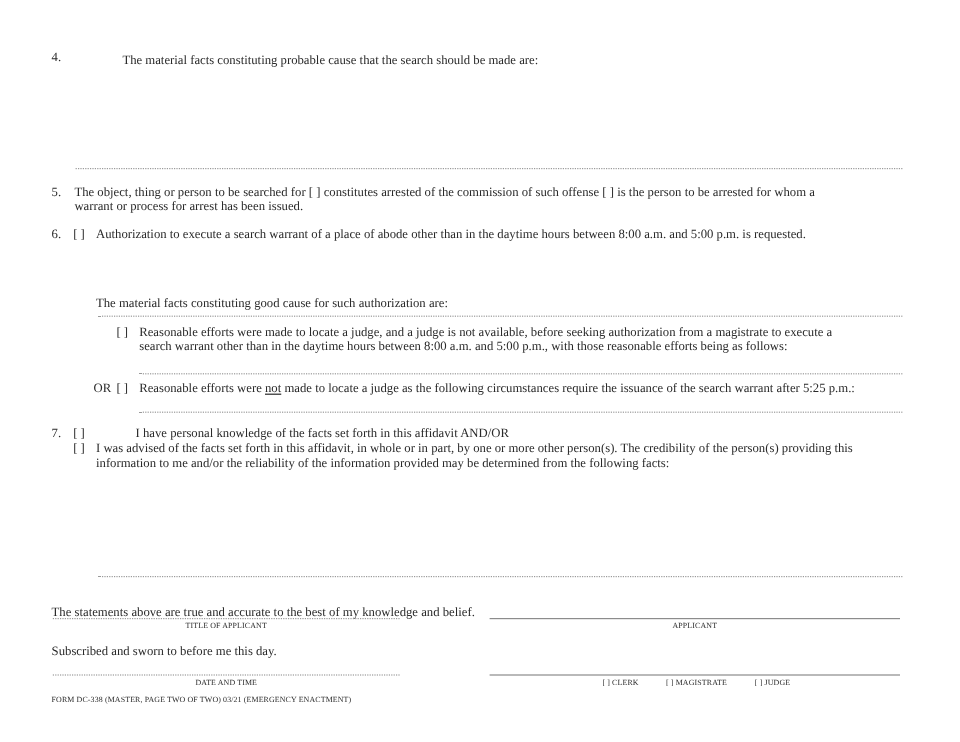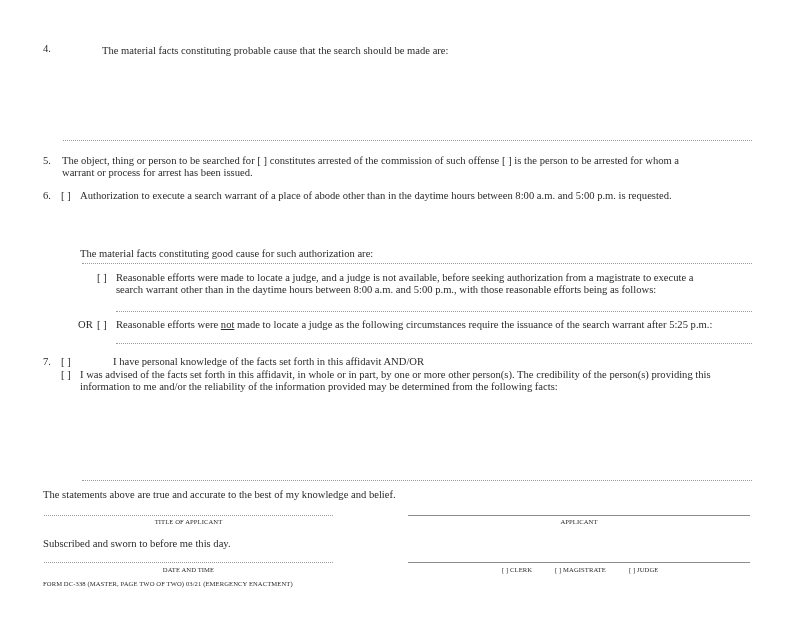--- a/index.html
+++ b/index.html
@@ -62,21 +62,21 @@
   <span class="abs t" style="left:43px; top:355px;">7.</span>
   <span class="abs t cb" style="left:61px; top:355px;">[  ]</span>
   <span class="abs t" style="left:80px; top:355px;margin-left:33px;">I have personal knowledge of the facts set forth in this affidavit AND/OR</span>
   <span class="abs t cb" style="left:61px; top:368px;">[  ]</span>
   <span class="abs t" style="left:80px; top:368px;">I was advised of the facts set forth in this affidavit, in whole or in part, by one or more other person(s).  The credibility of the person(s) providing this</span>
   <span class="abs t" style="left:80px; top:380px;">information to me and/or the reliability of the information provided may be determined from the following facts:</span>
   <div class="dots" style="left:82px; top:480px; width:670px;"></div>
 </div>
 
 <div>
-  <span class="abs t" style="left:43px; top:488px;">The statements above are true and accurate to the best of my knowledge and belief.</span>
+  <span class="abs t" style="left:43px; top:504px;">The statements above are true and accurate to the best of my knowledge and belief.</span>
 
   <div class="dots" style="left:44px; top:515px; width:289px;"></div>
   <span class="abs sm" style="left:44px; top:518px; width:289px; text-align:center;">TITLE OF APPLICANT</span>
 
   <div class="solid" style="left:408px; top:515px; width:342px;"></div>
   <span class="abs sm" style="left:408px; top:518px; width:342px; text-align:center;">APPLICANT</span>
 
   <span class="abs t" style="left:43px; top:537px;">Subscribed and sworn to before me this day.</span>
 
   <div class="dots" style="left:44px; top:562px; width:289px;"></div>

